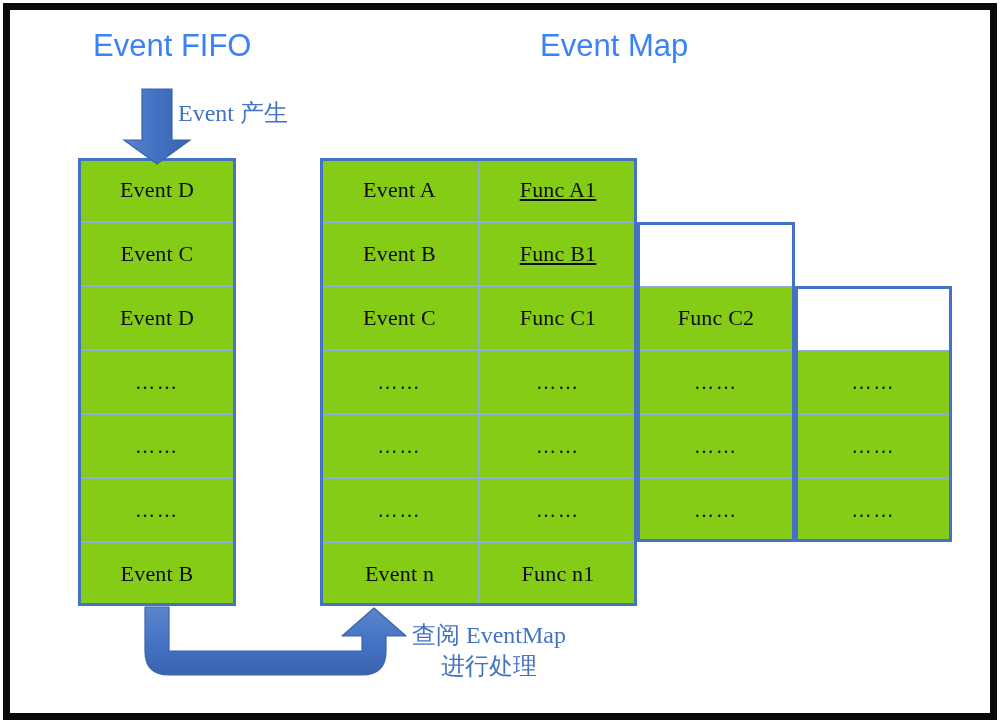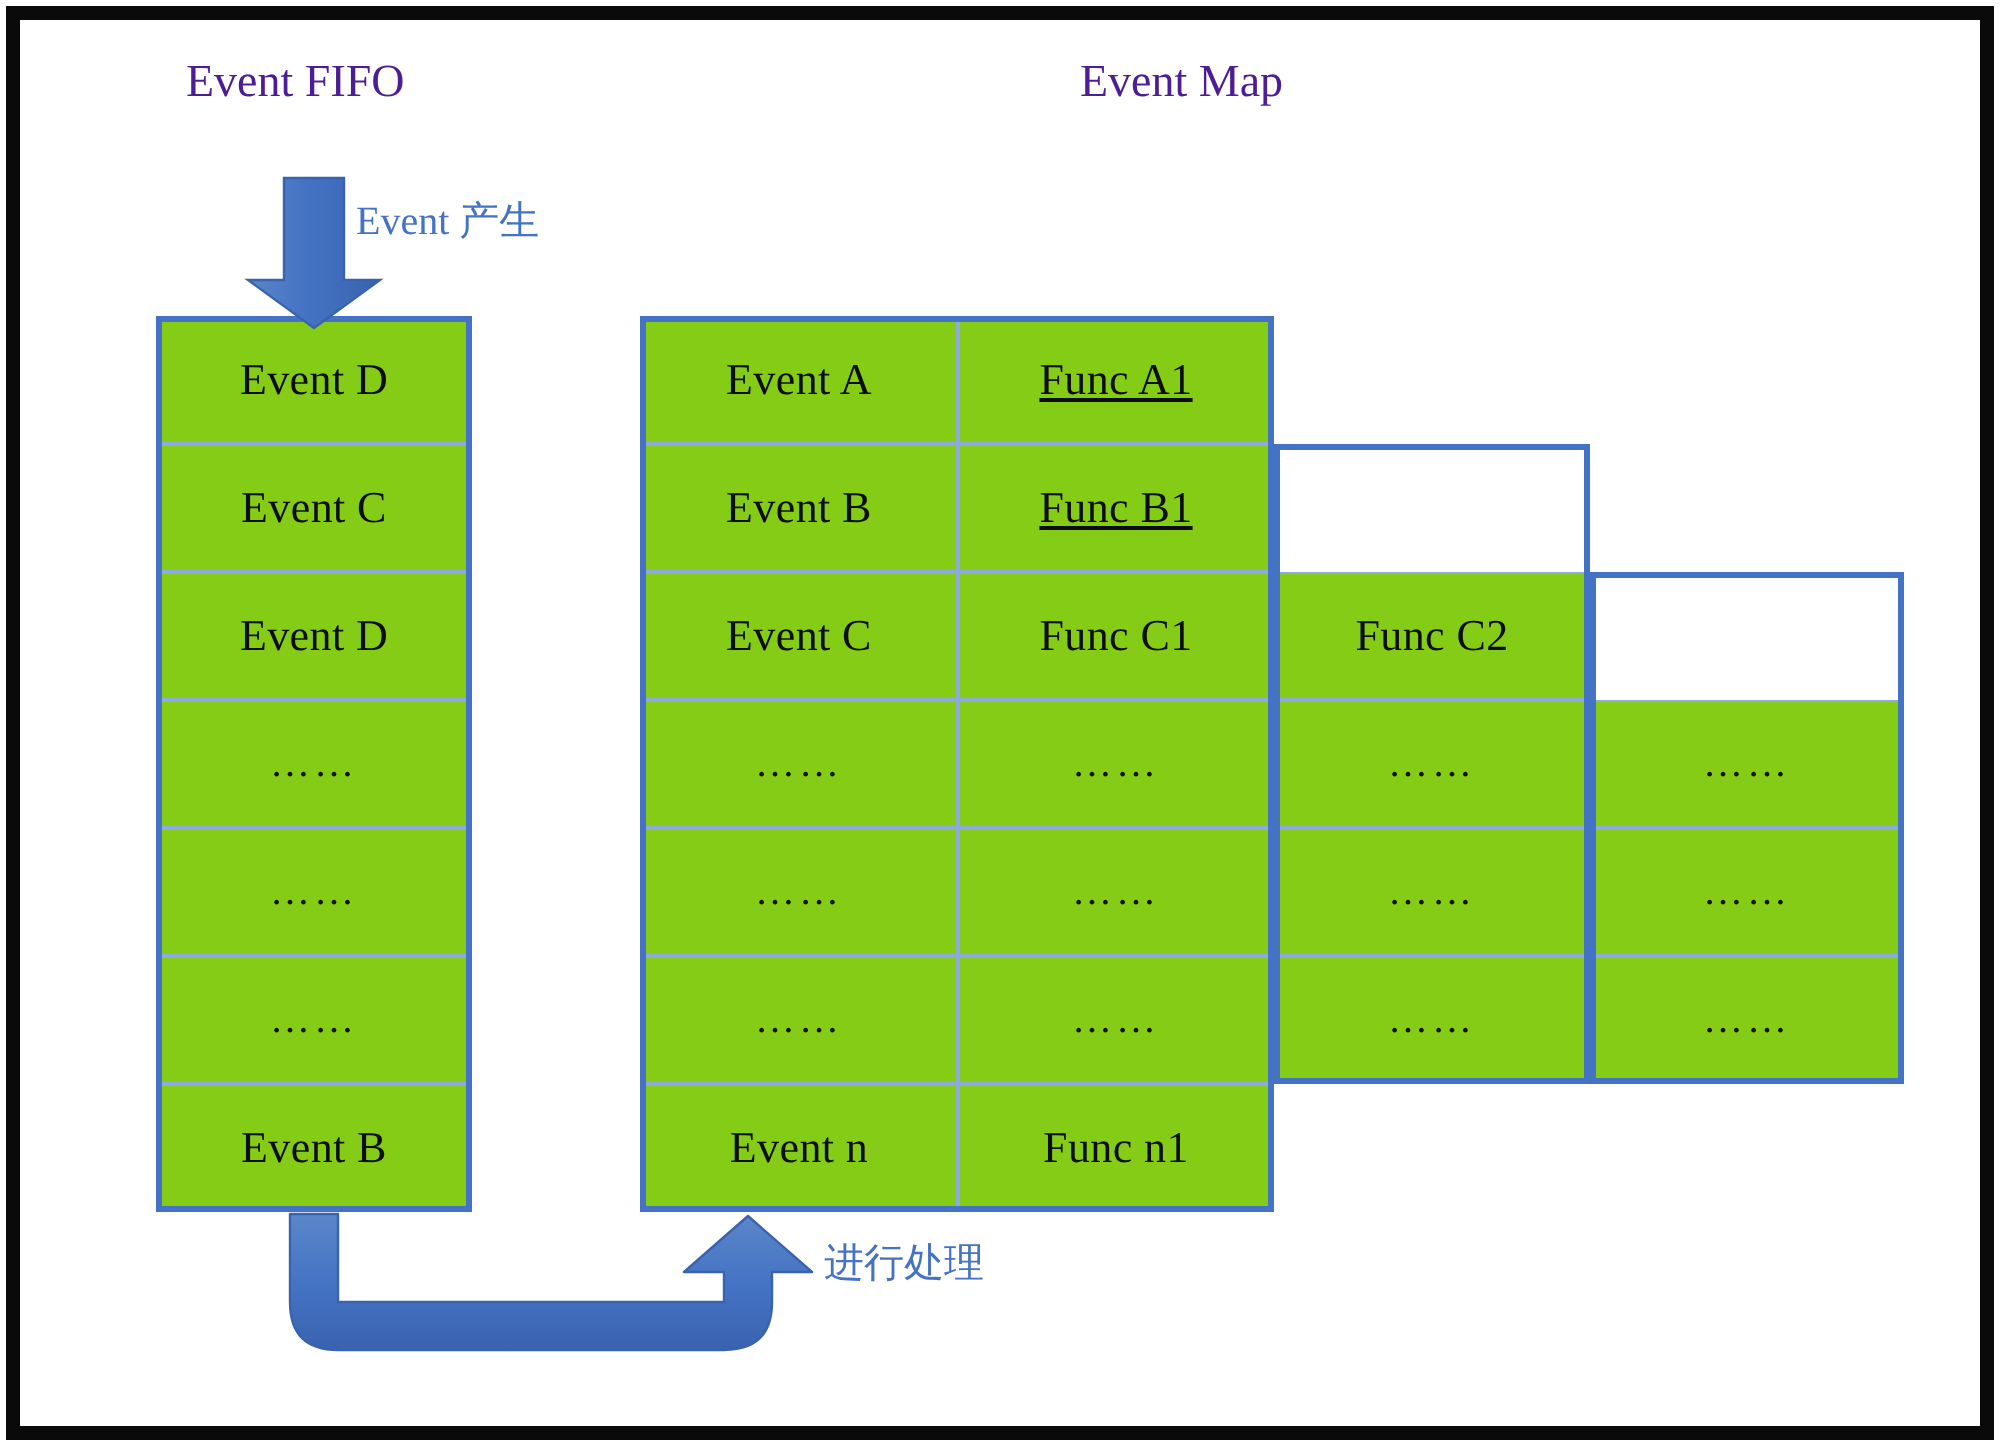--- a/index.html
+++ b/index.html
@@ -26,24 +26,24 @@
     left: 3px;
     top: 3px;
     width: 994px;
     height: 717px;
     border: 7px solid #0a0a0a;
     box-sizing: border-box;
     pointer-events: none;
   }
   .heading {
     position: absolute;
-    font-size: 23px;
-    color: #4c1d95;
+    font-size: 31px;
+    color: #3b82f6;
     white-space: nowrap;
-    font-family: Liberation Serif, serif;
+    font-family: Liberation Sans, sans-serif;
   }
   #title-fifo { left: 93px;  top: 28px; }
   #title-map  { left: 540px; top: 28px; }
 
   
   .cell {
     position: absolute;
     box-sizing: border-box;
     border: 1px solid #8FAADC;
     background: #84cc16;
@@ -64,21 +64,21 @@
     position: absolute;
     box-sizing: border-box;
     border: 3px solid #4472C4;
     pointer-events: none;
     background: transparent;
   }
 
   .label-blue {
     position: absolute;
     color: #4472C4;
-    font-size: 20px;
+    font-size: 24px;
     white-space: nowrap;
     font-family: "Liberation Serif", "DejaVu Serif", serif;
   }
   #label-produce { left: 178px; top: 97px; }
   #label-lookup  { left: 412px; top: 620px; text-align: center; line-height: 1.28; }
   #label-lookup .l2 { display:block; text-align:center; }
 
   svg.arrows {
     position: absolute;
     left: 0; top: 0;
@@ -93,20 +93,21 @@
 <div id="canvas">
 
   <div class="frame"></div>
 
   <div class="heading" id="title-fifo">Event FIFO</div>
   <div class="heading" id="title-map">Event Map</div>
 
   <div class="label-blue" id="label-produce">Event 产生</div>
 
   <div class="label-blue" id="label-lookup">
+    <span>查阅 EventMap</span>
     <span class="l2">进行处理</span>
   </div>
 
   <div class="cell" style="left:78px; top:158px; width:158px; height:64px;">Event D</div>
   <div class="cell" style="left:78px; top:222px; width:158px; height:64px;">Event C</div>
   <div class="cell" style="left:78px; top:286px; width:158px; height:64px;">Event D</div>
   <div class="cell dots" style="left:78px; top:350px; width:158px; height:64px;">……</div>
   <div class="cell dots" style="left:78px; top:414px; width:158px; height:64px;">……</div>
   <div class="cell dots" style="left:78px; top:478px; width:158px; height:64px;">……</div>
   <div class="cell" style="left:78px; top:542px; width:158px; height:64px;">Event B</div>

